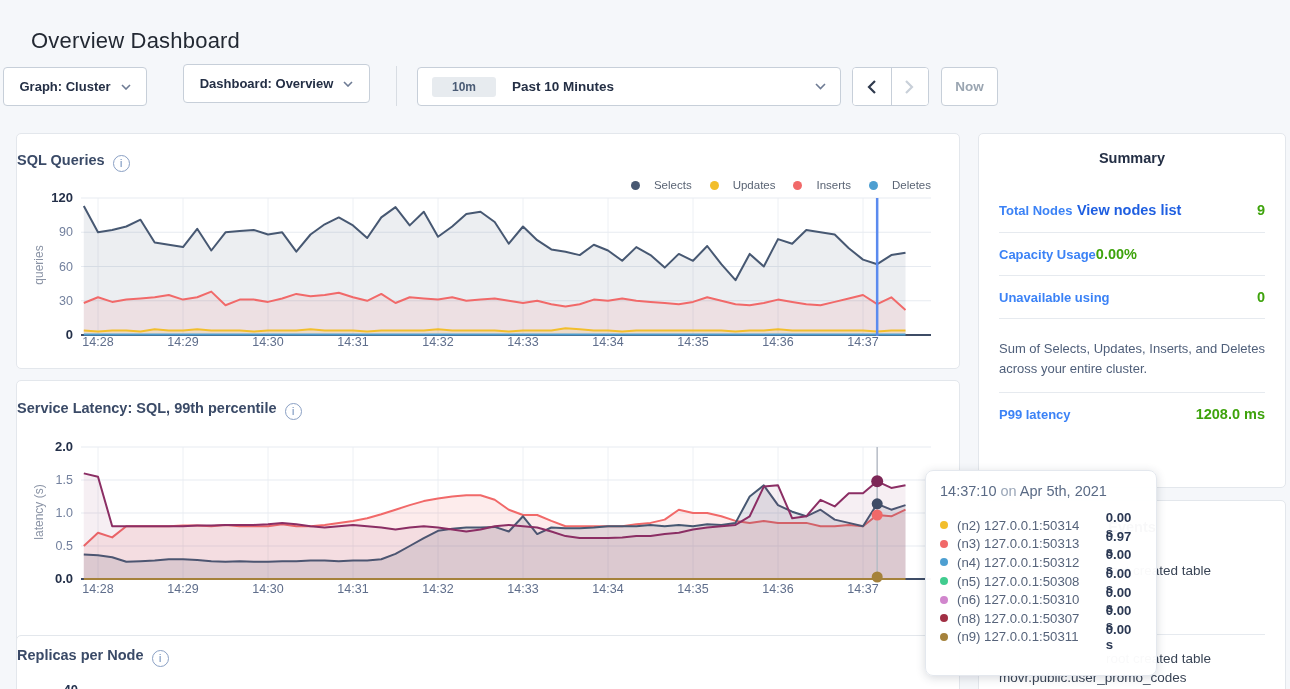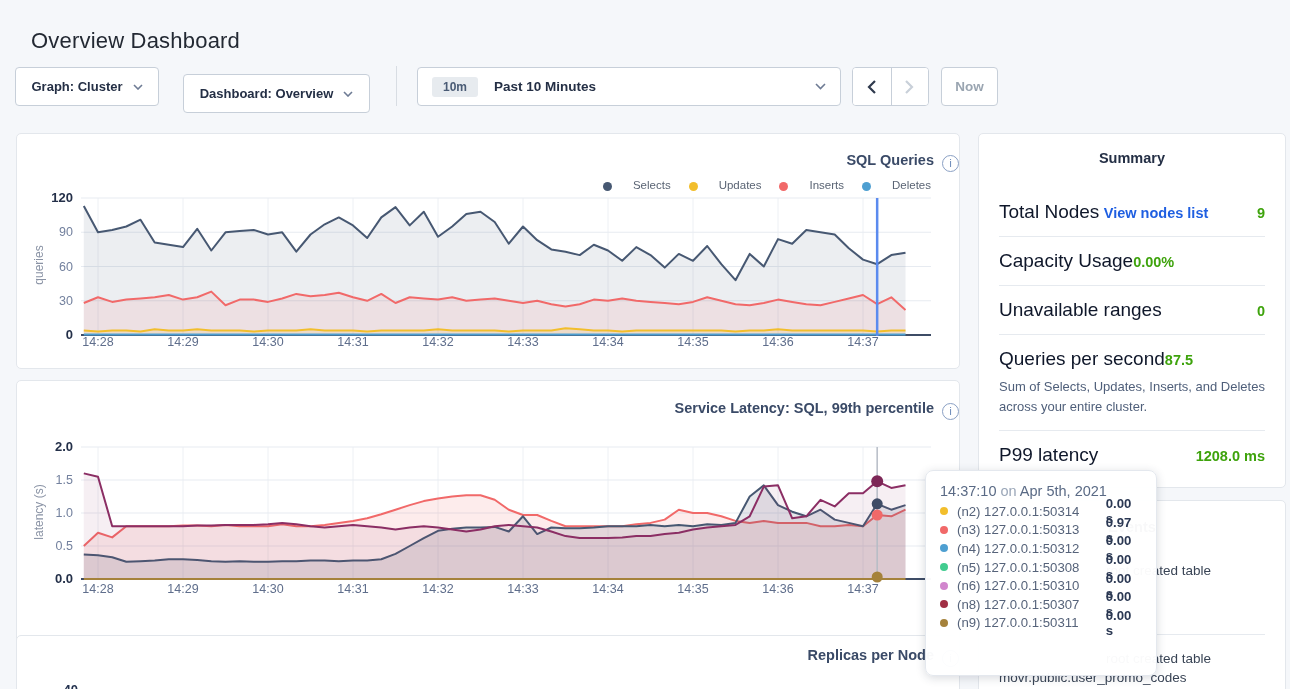--- a/index.html
+++ b/index.html
@@ -5,78 +5,78 @@
   html,body{margin:0;padding:0}
   body{position:relative;width:1290px;height:689px;overflow:hidden;background:#f5f7fa;
        font-family:"Liberation Sans",sans-serif;color:#242f45;}
   .abs{position:absolute}
   h1{position:absolute;left:15px;top:12px;font-size:22px;font-weight:500;color:#232933;margin:16px;letter-spacing:.2px}
 
   
   .btn{box-sizing:border-box;background:#fff;border:1px solid #c7cfd9;border-radius:4px;height:39px;
        display:flex;align-items:center;font-size:13px;font-weight:700;color:#242f45;cursor:pointer}
   .dd{justify-content:center;gap:10px}
-  .dd1{left:15px;top:67px;width:144px}
-  .dd2{left:183px;top:74px;width:187px}
+  .dd1{left:3px;top:67px;width:144px}
+  .dd2{left:183px;top:64px;width:187px}
   .vdiv{left:396px;top:66px;width:1px;height:40px;background:#d8dde3}
   .timesel{left:417px;top:67px;width:424px;padding:0 14px}
-  .chip{background:#e7ebef;border-radius:3px;padding:3px 11px;font-size:12px;font-weight:700;color:#4a5b75}
+  .chip{background:#e7ebef;border-radius:3px;padding:3px 20px;font-size:12px;font-weight:700;color:#4a5b75}
   .tlabel{margin-left:16px;font-size:13.5px;font-weight:700}
   .timesel .chev{margin-left:auto}
   .navgroup{left:852px;top:67px;width:77px;height:39px;display:flex;background:#fff;border:1px solid #c7cfd9;border-radius:4px;box-sizing:border-box;overflow:hidden}
   .navgroup button{width:50%;border:none;background:#fff;display:flex;align-items:center;justify-content:center;cursor:pointer;padding:0}
   .navgroup button + button{border-left:1px solid #c7cfd9}
   .nowbtn{left:941px;top:67px;width:57px;justify-content:center;color:#9aa5b1;font-size:13.5px}
 
   
   .card{position:absolute;background:#fff;border:1px solid #e3e7ec;border-radius:5px;box-sizing:border-box}
   .card-sql{left:16px;top:133px;width:944px;height:236px}
   .card-lat{left:16px;top:380px;width:944px;height:266px}
   .card-rep{left:16px;top:635px;width:944px;height:160px}
   .card-summary{left:978px;top:133px;width:308px;height:355px;padding:16px 20px 0}
   .card-events{left:978px;top:500px;width:308px;height:260px;padding:18px 20px 0}
 
-  .chart-title{position:absolute;left:0;right:0;text-align:right;font-size:14.5px;font-weight:700;color:#3a4a67}
+  .chart-title{position:absolute;left:0;right:0;text-align:left;font-size:14.5px;font-weight:700;color:#3a4a67}
   .chart-title .info{display:inline-flex;align-items:center;justify-content:center;width:15px;height:15px;
       border:1px solid #8aa0c4;border-radius:50%;font-size:10px;font-weight:400;color:#5b7db1;margin-left:8px;vertical-align:-2px}
   .legend{position:absolute;top:45px;right:28px;display:flex;gap:18px;align-items:center}
-  .leg-item{display:flex;align-items:flex-end;gap:21px;font-size:11.5px;color:#5a6474}
+  .leg-item{display:flex;align-items:center;gap:14px;font-size:11.5px;color:#5a6474}
   .leg-dot{width:9px;height:9px;border-radius:50%}
   .chart-svg{position:absolute;left:14px}
   svg text{font-family:"Liberation Sans",sans-serif}
   svg .xt{font-size:12.5px;fill:#5f6e8c}
   svg .yt{font-size:12.5px;fill:#73819e}
   svg .yt.strong{font-weight:bold;fill:#243049;font-size:13px}
   .ylab{position:absolute;left:-8px;top:124px;width:60px;text-align:center;transform:rotate(-90deg);
         font-size:12px;color:#8a93a5}
 
   
   .sum-title{text-align:center;font-size:14.5px;font-weight:700;margin:0 0 22px}
   .srow{display:flex;justify-content:space-between;align-items:baseline;padding:13px 0;border-bottom:1px solid #e6eaef}
   .sgroup{padding:13px 0;border-bottom:1px solid #e6eaef}
   .sgroup.last,.srow.last{border-bottom:none}
-  .slabel{font-size:19px;font-weight:400;color:#0f172a}
+  .slabel{font-size:13px;font-weight:700;color:#3b82f6}
   .sval{font-size:14.5px;font-weight:700;color:#3ea30c}
   .slink{font-size:14.5px;font-weight:700;color:#1f5fe1;text-decoration:none;cursor:pointer}
   .sdesc{font-size:13px;color:#4f5f7a;line-height:1.55;margin-top:7px}
   .sgrow{display:flex;align-items:baseline}
 
   
   .ev-title{text-align:center;font-size:14.5px;font-weight:700;margin:0 0 20px}
   .ev{font-size:13.5px;color:#394455;line-height:19px}
   .ev1{padding-top:6px;min-height:39px;margin-bottom:34px}
   .ev2{border-top:1px solid #e6eaef;padding-top:14px}
   .ev .l1{display:block;margin-left:107px;white-space:nowrap}
   .ev .l2{display:block;white-space:nowrap}
 
   
   .tooltip{position:absolute;left:925px;top:470px;width:232px;height:206px;z-index:10;box-sizing:border-box;
            background:rgba(255,255,255,0.97);border:1px solid #e4e8ee;border-radius:8px;
            box-shadow:0 2px 10px rgba(40,50,70,0.18);padding:12px 14px 8px;overflow:hidden}
-  .tt-head{font-size:14.5px;color:#5a6a85;margin-bottom:3px}
+  .tt-head{font-size:14.5px;color:#5a6a85;margin-bottom:17px}
   .tt-head .on{color:#9aa6b8}
   .tt-row{display:flex;align-items:center;height:18.6px;font-size:13.2px;color:#56637a}
   .tt-dot{width:8px;height:8px;border-radius:50%;margin-right:9px;flex:none}
   .tt-name{width:150px}
   .tt-val{font-weight:700;color:#2b3853}
 
   .partial-tick{position:absolute;left:52px;top:682px;width:26px;text-align:right;
                 font-size:13px;font-weight:bold;color:#24324f}
 </style>
 </head>
@@ -250,28 +250,24 @@
     </span>
     <span class="sval">9</span>
   </div>
   <div class="sgroup">
     <div class="sgrow">
       <span class="slabel">Capacity Usage</span>
       <span class="sval">0.00%</span>
     </div>
   </div>
   <div class="srow">
-    <span class="slabel">Unavailable ranges</span>
+    <span class="slabel">Unavailable using</span>
     <span class="sval">0</span>
   </div>
   <div class="sgroup">
-    <div class="sgrow">
-      <span class="slabel">Queries per second</span>
-      <span class="sval">87.5</span>
-    </div>
     <div class="sdesc">Sum of Selects, Updates, Inserts, and Deletes across your entire cluster.</div>
   </div>
   <div class="srow last">
     <span class="slabel">P99 latency</span>
     <span class="sval">1208.0 ms</span>
   </div>
 </aside>
 
 <aside class="card card-events">
   <h3 class="ev-title">Events</h3>

